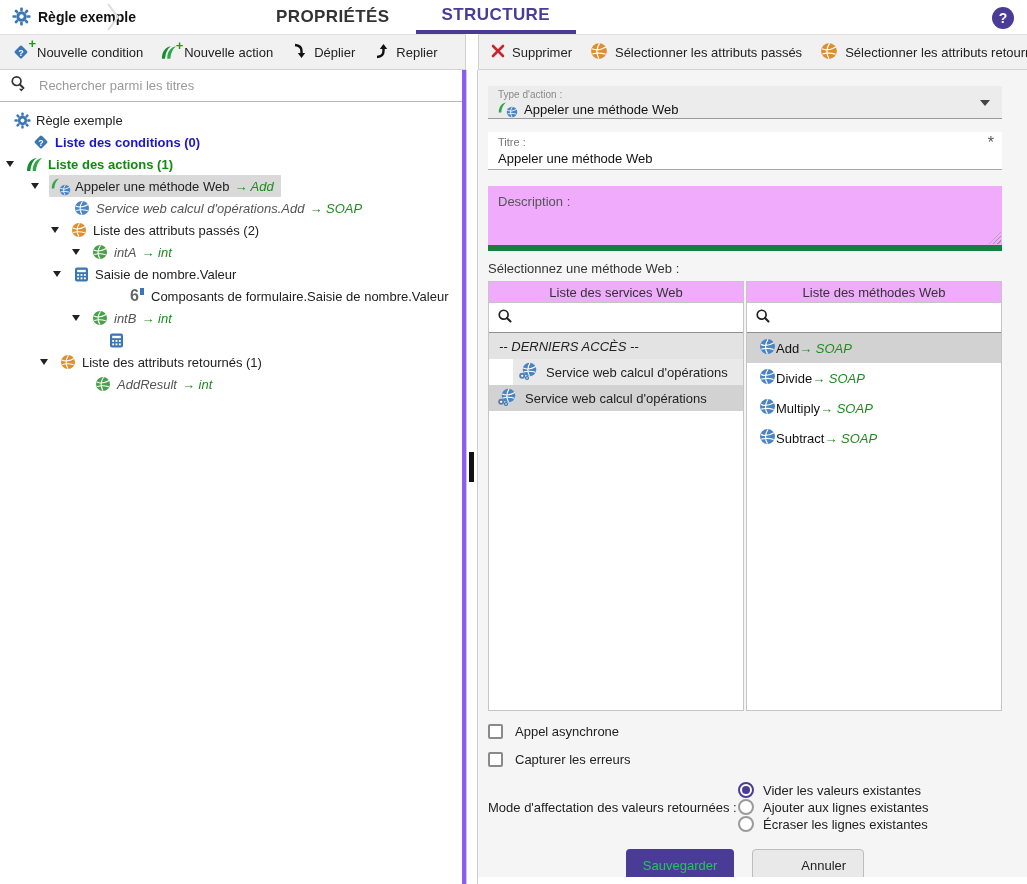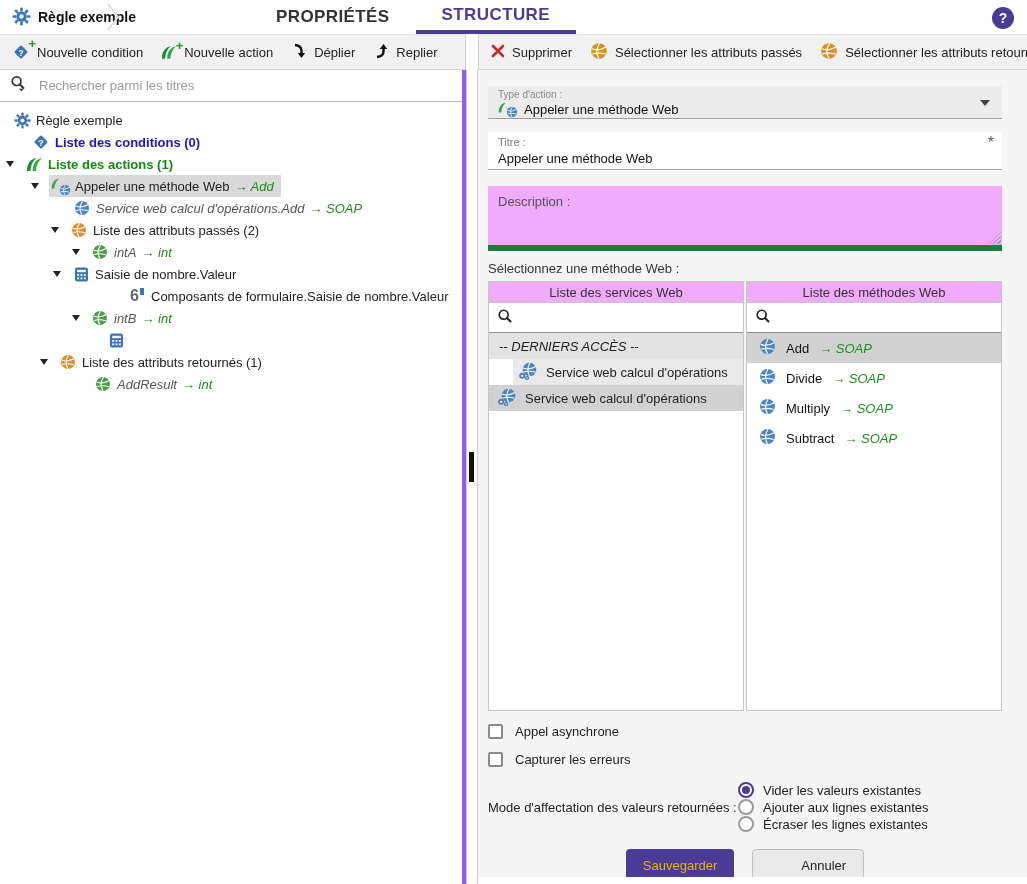--- a/index.html
+++ b/index.html
@@ -73,36 +73,36 @@
   .picker { margin-top:5px; height:430px; display:flex; gap:2px; }
   .pcol { flex:1; display:flex; flex-direction:column; background:#fff; border:1px solid #c5c5c5; }
   .pcol-head { height:21px; background:#f0abfc; border-bottom:1px solid #c5c5c5; font-size:13px; color:#333;
     text-align:center; line-height:21px; flex:none; }
   .list-search { height:30px; border-bottom:1px solid #8f8f8f; display:flex; align-items:center; padding:0 8px; gap:8px; flex:none; }
   .list-search input { border:none; outline:none; flex:1; font-size:13px; font-family:inherit; background:transparent; }
   .lrow { height:26px; display:flex; align-items:center; font-size:13px; color:#222; cursor:pointer; flex:none; }
   .lrow-group { background:#e3e3e3; font-style:italic; padding-left:10px; }
   .lrow-recent .hl2 { margin-left:24px; background:#e9e9e9; flex:1; height:100%; display:flex; align-items:center; gap:8px; padding-left:5px; }
   .lrow-sel { background:#d2d2d2; gap:8px; padding-left:8px; }
-  .mrow { height:30px; display:flex; align-items:center; gap:10px; padding-left:12px; font-size:13px; color:#111; cursor:pointer; flex:none; }
+  .mrow { height:30px; display:flex; align-items:center; padding-left:12px; font-size:13px; color:#111; cursor:pointer; flex:none; }
   .mrow.sel { background:#d2d2d2; }
   .msuffix { color:#1e8c1e; font-style:italic; }
   .cb-row { margin-top:13px; display:flex; align-items:center; font-size:13px; color:#222; cursor:pointer; }
   .cb-row:first-of-type { margin-top:16px; }
   .cb { width:15px; height:15px; border:2px solid #8a8a8a; border-radius:2px; background:#fff; margin-right:12px; flex:none; }
   .assign { margin-top:14px; display:flex; align-items:center; }
   .assign-label { width:250px; font-size:13px; color:#222; flex:none; }
   .ropt { display:flex; align-items:center; font-size:13px; color:#222; margin:1px 0; cursor:pointer; }
   .radio { width:16px; height:16px; border:2px solid #9b9b9b; border-radius:50%; background:#fff; margin-right:9px;
     position:relative; flex:none; }
   .radio.sel { border-color:#4a3c96; }
   .radio.sel::after { content:""; position:absolute; left:2px; top:2px; width:8px; height:8px; border-radius:50%; background:#4a3c96; }
   .btn-row { margin-top:16px; display:flex; justify-content:center; gap:18px; }
   .btn { font-family:inherit; font-size:13px; border-radius:4px; padding:8px 17px; cursor:pointer; }
-  .btn-save { background:#4a3c96; color:#eab308; border:none; }
+  .btn-save { background:#4a3c96; color:#22c55e; border:none; }
   .btn-cancel { background:#e9e9e9; color:#222; border:1px solid #bdbdbd;padding-left:48px; }
   .bottom-strip { position:absolute; left:478px; right:0; bottom:0; height:7px; background:#fff; }
 </style>
 </head>
 <body>
 
 <div class="header">
   <span class="crumb-gear">
     <svg width="19" height="19" viewBox="0 0 20 20">
         <g fill="#3a76b5">

